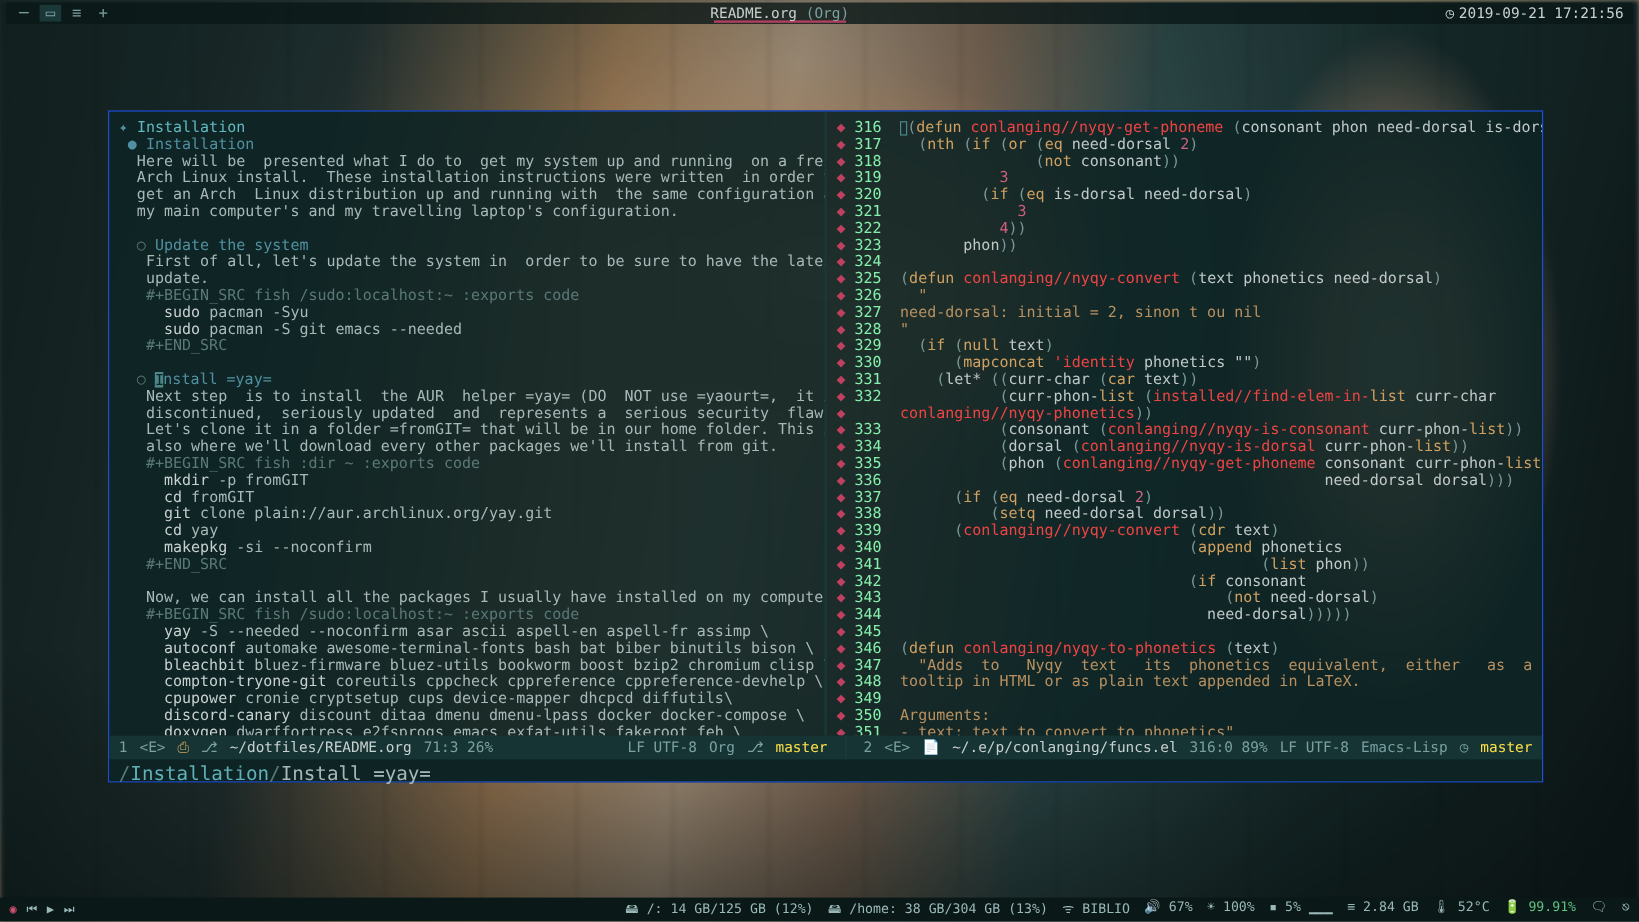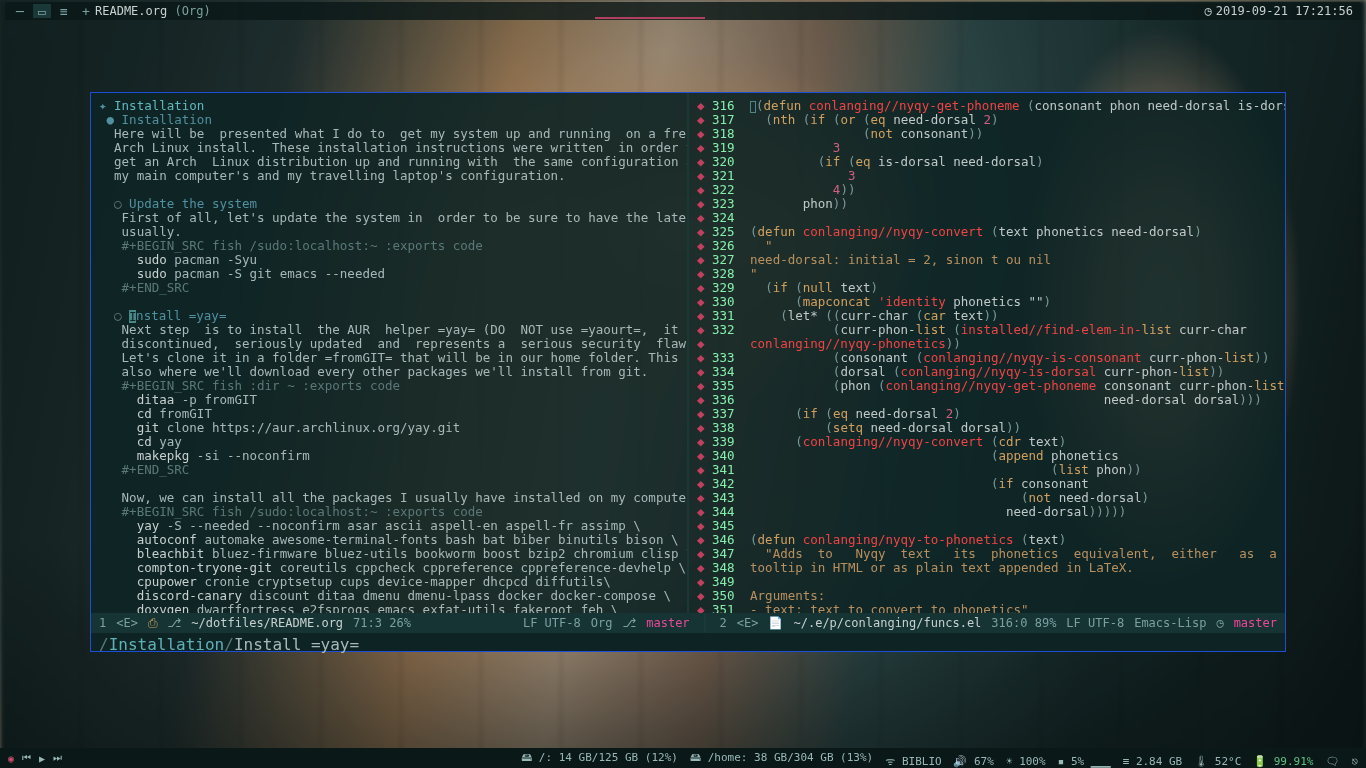--- a/index.html
+++ b/index.html
@@ -18,21 +18,21 @@
   linear-gradient(100deg,#142424 0%,#1a2a2a 10%,#283838 20%,#c89868 35%,#e0c0a0 45%,#a08068 55%,#385858 65%,#1a3030 80%,#0e1818 100%);
   filter:blur(2px) brightness(0.85);
 }
 .bgimg::after{content:"";position:absolute;inset:0;background:
   repeating-linear-gradient(90deg,rgba(0,0,0,0.15) 0,rgba(0,0,0,0.15) 2px,transparent 2px,transparent 80px),
   linear-gradient(180deg,rgba(20,40,40,0.3) 0%,transparent 30%,transparent 70%,rgba(10,20,20,0.6) 100%);
 }
 .titlebar{position:absolute;top:2px;left:5px;right:5px;height:18px;display:flex;align-items:center;background:#0a1818cc;border-radius:3px 3px 0 0;color:#7aa0a0;font-size:12px;z-index:5}
 .titlebar .left{display:flex;gap:4px;padding-left:6px}
 .tbbtn{width:18px;height:14px;display:flex;align-items:center;justify-content:center;color:#7aa0a0;font-size:13px}
-.titlebar .center{flex:1;color:#c8d0d0}
+.titlebar .center{flex:1;text-align:center;color:#c8d0d0}
 .titlebar .center span.org{color:#7aa0a0}
 .titlebar .center::after{content:"";display:block;height:2px;width:110px;background:#b04060;margin:-1px auto 0}
 .titlebar .right{padding-right:8px;display:flex;align-items:center;gap:4px;color:#c8d0d0}
 .editor{position:absolute;top:92px;left:90px;width:1196px;height:560px;background:#0e2424e8;border:1px solid #1d4ed8;display:flex;flex-direction:column;z-index:3}
 .panes{flex:1;display:flex;overflow:hidden}
 .pane{flex:1;padding:6px 4px 4px 8px;overflow:hidden;position:relative}
 .pane.left-pane{border-right:2px solid #1a3838}
 .line{white-space:pre;line-height:14px;font-size:12.5px}
 .bullet{color:#5090a0}
 .kw{color:#d0a060}
@@ -43,26 +43,26 @@
 .hdr{color:#60b8c0}
 .hdr2{color:#5090a0}
 .cmd{color:#c8d0d0;font-weight:normal}
 .dim{color:#5a7878}
 .text{color:#a8b8b8}
 .diamond{color:#c04060}
 .ln{color:#86efac;display:inline-block;width:32px;text-align:left;margin-right:6px}
 .modeline{height:20px;background:#163434;display:flex;align-items:center;font-size:12px;color:#7aa0a0;padding:0 8px;gap:10px}
 .ml-sep{border-left:2px solid #1a3838;height:100%;margin:0 4px}
 .ml-path{color:#c8d0d0}
-.ml-branch{color:#ec4899}
+.ml-branch{color:#fde047}
 .echo{height:18px;background:#0e2424;color:#60b0b8;padding:2px 8px;font-size:16px}
 .echo .sep{color:#5a7878}
 .taskbar{position:absolute;bottom:0;left:0;right:0;height:20px;background:#0a1818;display:flex;align-items:center;font-size:11px;color:#9ab8b8;padding:0 8px;z-index:10}
 .tb-left{display:flex;gap:8px;align-items:center}
-.tb-right{margin-left:auto;display:flex;gap:12px;align-items:flex-end}
+.tb-right{margin-left:auto;display:flex;gap:12px;align-items:flex-start}
 .tb-ico{font-size:10px}
 .pink{color:#d05070}
 .cursor{background:#4a8888;color:#0e2424;display:inline-block;width:7px;height:13px;vertical-align:text-bottom}
 .boxcur{border:1px solid #4a8888;display:inline-block;width:6px;height:12px;vertical-align:text-bottom}
 </style>
 </head>
 <body>
 
 <div class="bgimg"></div>
 
@@ -86,35 +86,35 @@
       <div id="left-content">
           <div class="line"><span class="bullet">✦ </span><span class="hdr">Installation</span></div>
           <div class="line"> <span class="bullet">● </span><span class="hdr2">Installation</span></div>
           <div class="line text">  Here will be  presented what I do to  get my system up and running  on a fresh</div>
           <div class="line text">  Arch Linux install.  These installation instructions were written  in order to</div>
           <div class="line text">  get an Arch  Linux distribution up and running with  the same configuration as</div>
           <div class="line text">  my main computer's and my travelling laptop's configuration.</div>
           <div class="line"> </div>
           <div class="line"><span class="dim">  ○ </span><span class="hdr2">Update the system</span></div>
           <div class="line text">   First of all, let's update the system in  order to be sure to have the latest</div>
-          <div class="line text">   usually.</div>
+          <div class="line text">   update.</div>
           <div class="line dim">   #+BEGIN_SRC fish /sudo:localhost:~ :exports code</div>
           <div class="line">     <span class="cmd">sudo</span><span class="text"> pacman -Syu</span></div>
           <div class="line">     <span class="cmd">sudo</span><span class="text"> pacman -S git emacs --needed</span></div>
           <div class="line dim">   #+END_SRC</div>
           <div class="line"> </div>
           <div class="line"><span class="dim">  ○ </span><span class="cursor">I</span><span class="hdr2">nstall =yay=</span></div>
           <div class="line text">   Next step  is to install  the AUR  helper =yay= (DO  NOT use =yaourt=,  it is</div>
           <div class="line text">   discontinued,  seriously updated  and  represents a  serious security  flaw).</div>
           <div class="line text">   Let's clone it in a folder =fromGIT= that will be in our home folder. This is</div>
           <div class="line text">   also where we'll download every other packages we'll install from git.</div>
           <div class="line dim">   #+BEGIN_SRC fish :dir ~ :exports code</div>
-          <div class="line">     <span class="cmd">ditaa</span><span class="text"> -p fromGIT</span></div>
+          <div class="line">     <span class="cmd">mkdir</span><span class="text"> -p fromGIT</span></div>
           <div class="line">     <span class="cmd">cd</span><span class="text"> fromGIT</span></div>
-          <div class="line">     <span class="cmd">git</span><span class="text"> clone https://aur.archlinux.org/yay.git</span></div>
+          <div class="line">     <span class="cmd">git</span><span class="text"> clone plain://aur.archlinux.org/yay.git</span></div>
           <div class="line">     <span class="cmd">cd</span><span class="text"> yay</span></div>
           <div class="line">     <span class="cmd">makepkg</span><span class="text"> -si --noconfirm</span></div>
           <div class="line dim">   #+END_SRC</div>
           <div class="line"> </div>
           <div class="line text">   Now, we can install all the packages I usually have installed on my computer.</div>
           <div class="line dim">   #+BEGIN_SRC fish /sudo:localhost:~ :exports code</div>
           <div class="line">     <span class="cmd">yay</span><span class="text"> -S --needed --noconfirm asar ascii aspell-en aspell-fr assimp \</span></div>
           <div class="line">     <span class="cmd">autoconf</span><span class="text"> automake awesome-terminal-fonts bash bat biber binutils bison \</span></div>
           <div class="line">     <span class="cmd">bleachbit</span><span class="text"> bluez-firmware bluez-utils bookworm boost bzip2 chromium clisp \</span></div>
           <div class="line">     <span class="cmd">compton-tryone-git</span><span class="text"> coreutils cppcheck cppreference cppreference-devhelp \</span></div>

